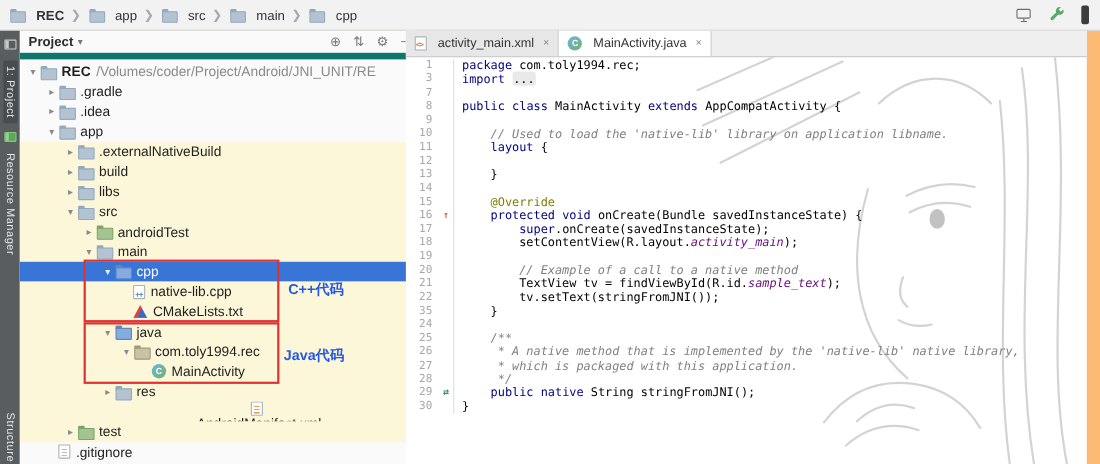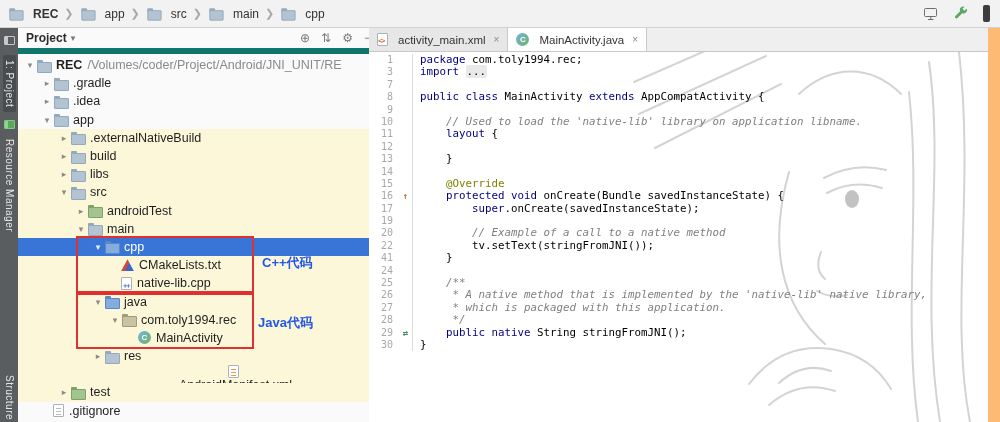--- a/index.html
+++ b/index.html
@@ -222,27 +222,27 @@
           <span class="ticon fold i-folder"></span>
           <span class="tlabel">main</span>
         </div>
         <div class="tree-row selected" style="padding-left: 74px;">
           <span class="chevron">▾</span>
           <span class="ticon fold i-folder-blue"></span>
           <span class="tlabel">cpp</span>
         </div>
         <div class="tree-row tint" style="padding-left: 91px;">
           <span class="chevron"></span>
+          <span class="ticon i-cpp"></span>
+          <span class="tlabel">native-lib.cpp</span>
+        </div>
+        <div class="tree-row tint" style="padding-left: 91px;">
+          <span class="chevron"></span>
           <span class="ticon i-cmake"></span>
           <span class="tlabel">CMakeLists.txt</span>
-        </div>
-        <div class="tree-row tint" style="padding-left: 91px;">
-          <span class="chevron"></span>
-          <span class="ticon i-cpp"></span>
-          <span class="tlabel">native-lib.cpp</span>
         </div>
         <div class="tree-row tint" style="padding-left: 74px;">
           <span class="chevron">▾</span>
           <span class="ticon fold i-folder-blue"></span>
           <span class="tlabel">java</span>
         </div>
         <div class="tree-row tint" style="padding-left: 91px;">
           <span class="chevron">▾</span>
           <span class="ticon fold i-package"></span>
           <span class="tlabel">com.toly1994.rec</span>
@@ -321,24 +321,26 @@
           <div class="code-line"><span class="gut">8</span><span class="gmark"></span><span class="code-text"><span class="tk-kw">public</span><span> </span><span class="tk-kw">class</span><span> MainActivity </span><span class="tk-kw">extends</span><span> AppCompatActivity {</span></span></div>
           <div class="code-line"><span class="gut">9</span><span class="gmark"></span><span class="code-text"></span></div>
           <div class="code-line"><span class="gut">10</span><span class="gmark"></span><span class="code-text"><span class="tk-cm">    // Used to load the 'native-lib' library on application libname.</span></span></div>
           <div class="code-line"><span class="gut">11</span><span class="gmark"></span><span class="code-text"><span>    </span><span class="tk-kw">layout</span><span> {</span></span></div>
           <div class="code-line"><span class="gut">12</span><span class="gmark"></span></div>
           <div class="code-line"><span class="gut">13</span><span class="gmark"></span><span class="code-text"><span>    }</span></span></div>
           <div class="code-line"><span class="gut">14</span><span class="gmark"></span><span class="code-text"></span></div>
           <div class="code-line"><span class="gut">15</span><span class="gmark"></span><span class="code-text"><span>    </span><span class="tk-ann">@Override</span></span></div>
           <div class="code-line"><span class="gut">16</span><span class="gmark override">↑</span><span class="code-text"><span>    </span><span class="tk-kw">protected</span><span> </span><span class="tk-kw">void</span><span> onCreate(Bundle savedInstanceState) {</span></span></div>
           <div class="code-line"><span class="gut">17</span><span class="gmark"></span><span class="code-text"><span>        </span><span class="tk-kw">super</span><span>.onCreate(savedInstanceState);</span></span></div>
+          <div class="code-line"><span class="gut">18</span><span class="gmark"></span><span class="code-text"><span>        setContentView(R.layout.</span><span class="tk-fld">activity_main</span><span>);</span></span></div>
           <div class="code-line"><span class="gut">19</span><span class="gmark"></span><span class="code-text"></span></div>
           <div class="code-line"><span class="gut">20</span><span class="gmark"></span><span class="code-text"><span class="tk-cm">        // Example of a call to a native method</span></span></div>
+          <div class="code-line"><span class="gut">21</span><span class="gmark"></span><span class="code-text"><span>        TextView tv = findViewById(R.id.</span><span class="tk-fld">sample_text</span><span>);</span></span></div>
           <div class="code-line"><span class="gut">22</span><span class="gmark"></span><span class="code-text"><span>        tv.setText(stringFromJNI());</span></span></div>
-          <div class="code-line"><span class="gut">41</span><span class="gmark"></span><span class="code-text"><span>    }</span></span></div>
+          <div class="code-line"><span class="gut">35</span><span class="gmark"></span><span class="code-text"><span>    }</span></span></div>
           <div class="code-line"><span class="gut">24</span><span class="gmark"></span><span class="code-text"></span></div>
           <div class="code-line"><span class="gut">25</span><span class="gmark"></span><span class="code-text"><span class="tk-cm">    /**</span></span></div>
           <div class="code-line"><span class="gut">26</span><span class="gmark"></span><span class="code-text"><span class="tk-cm">     * A native method that is implemented by the 'native-lib' native library,</span></span></div>
           <div class="code-line"><span class="gut">27</span><span class="gmark"></span><span class="code-text"><span class="tk-cm">     * which is packaged with this application.</span></span></div>
           <div class="code-line"><span class="gut">28</span><span class="gmark"></span><span class="code-text"><span class="tk-cm">     */</span></span></div>
           <div class="code-line"><span class="gut">29</span><span class="gmark native">⇄</span><span class="code-text"><span>    </span><span class="tk-kw">public</span><span> </span><span class="tk-kw">native</span><span> String stringFromJNI();</span></span></div>
           <div class="code-line"><span class="gut">30</span><span class="gmark"></span><span class="code-text"><span>}</span></span></div>
         </div>
     </div>
   </div>

